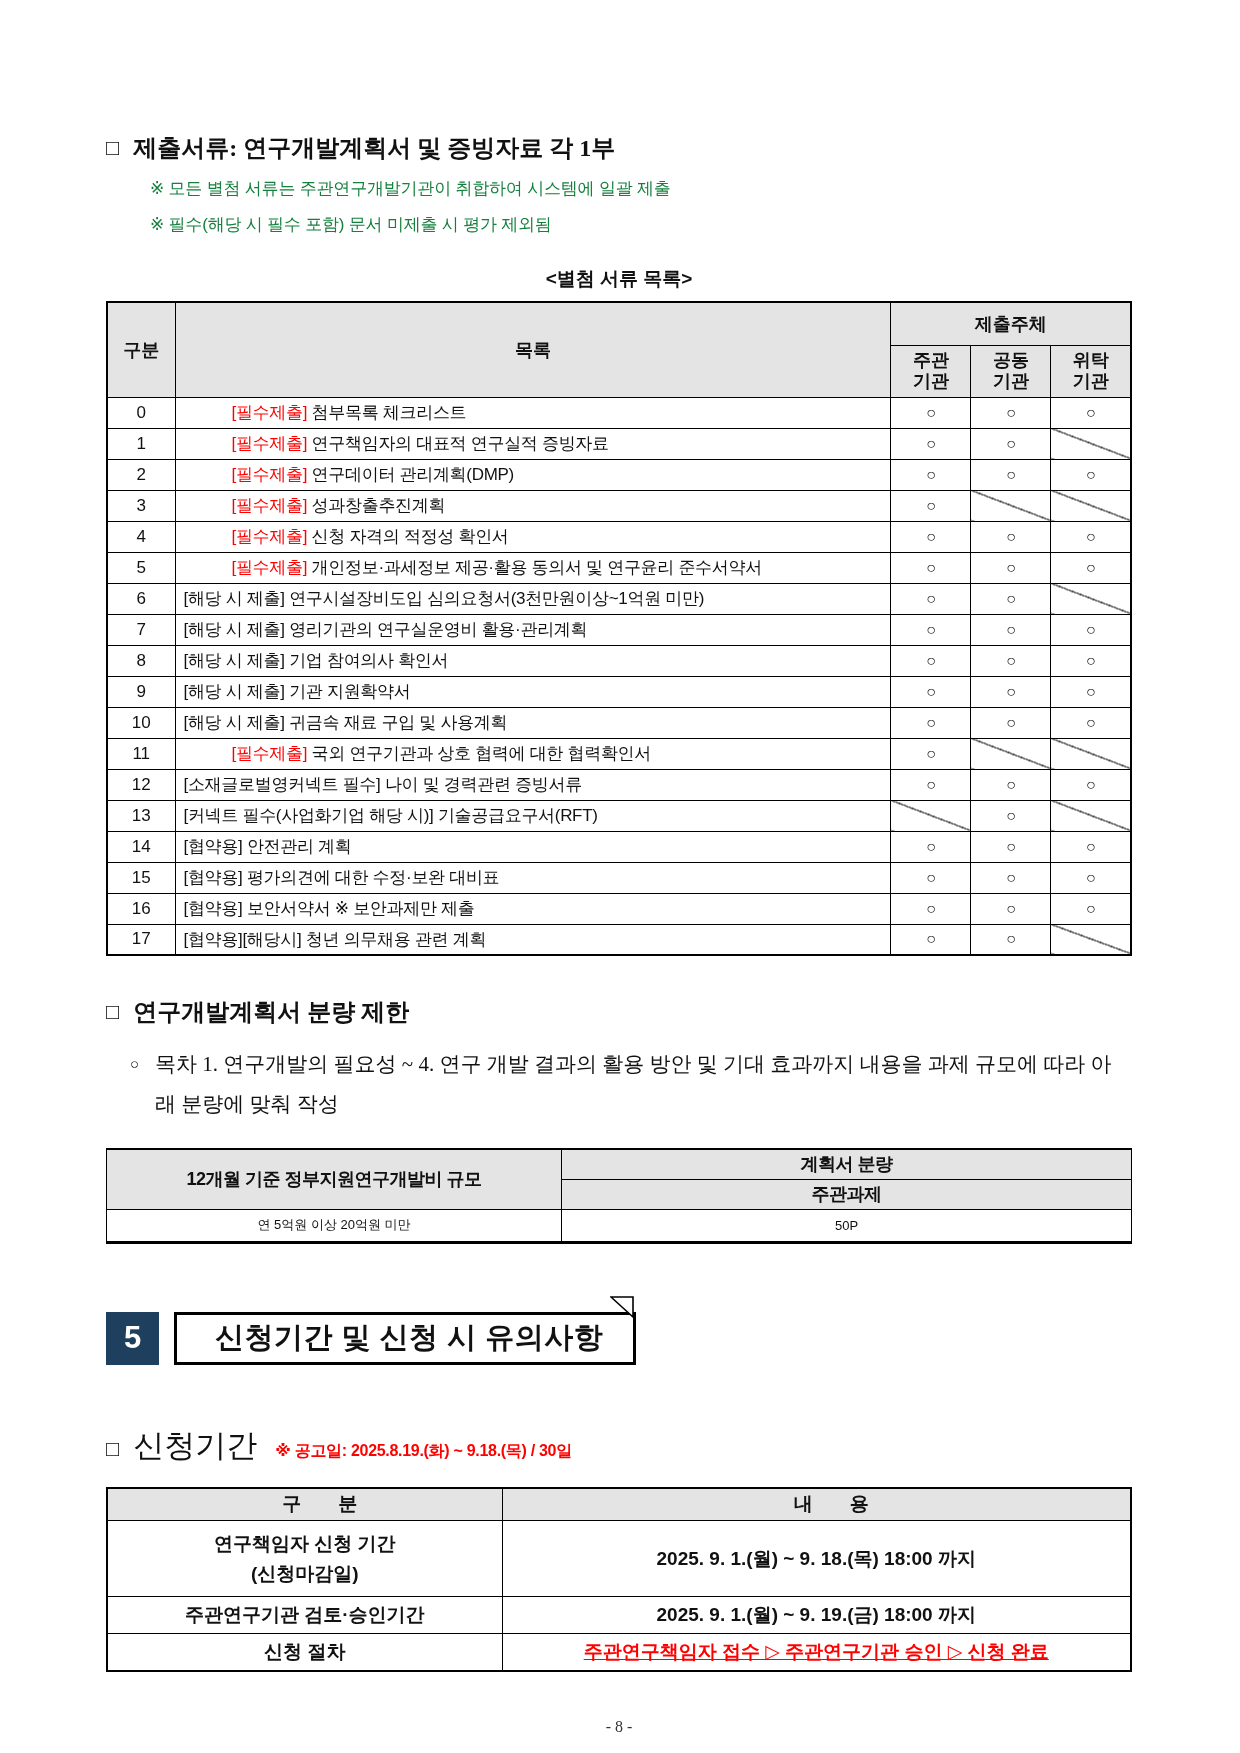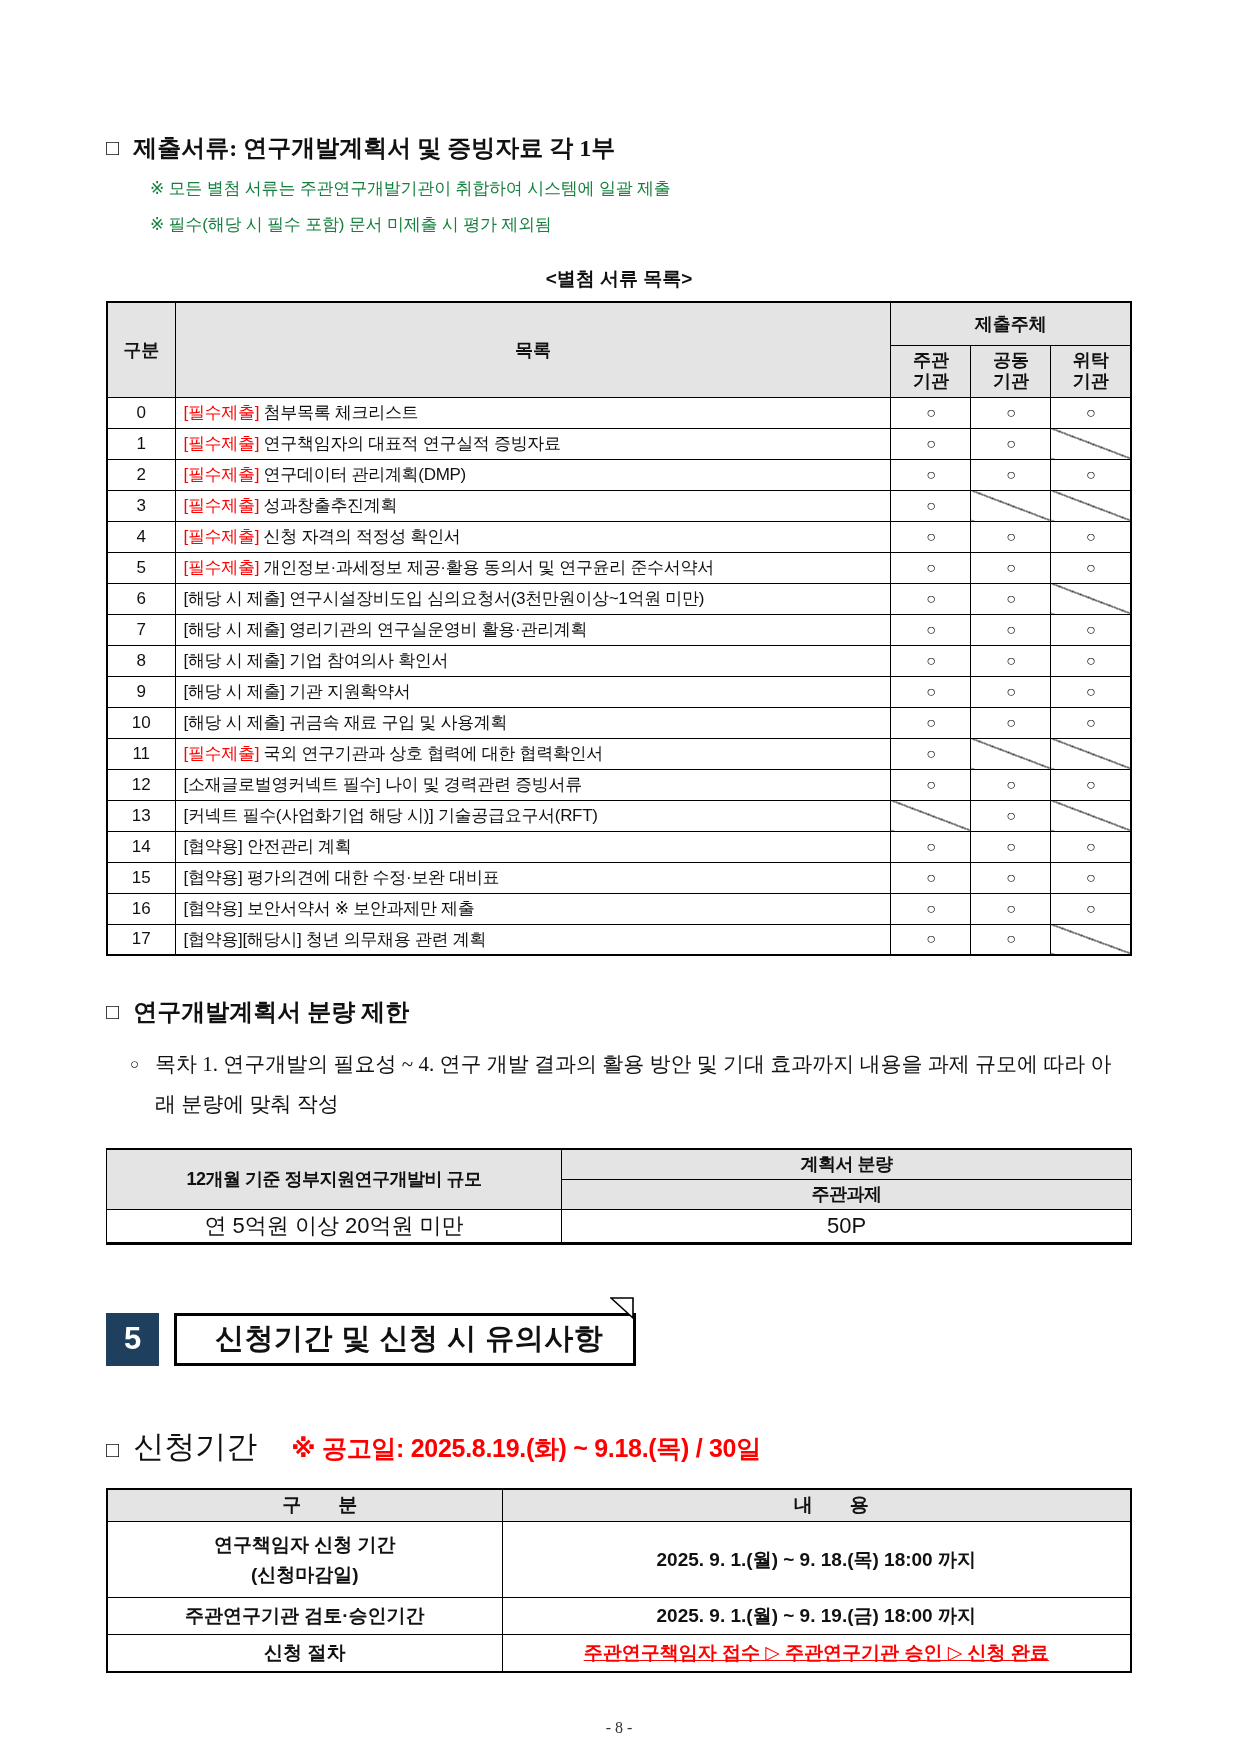--- a/index.html
+++ b/index.html
@@ -25,52 +25,52 @@
   .att thead th { background:#e4e4e4; font-weight:bold; font-size:18px; }
   .att thead tr.grp th { height:43px; }
   .att thead tr.sub th { height:52px; white-space:pre-line; line-height:21px; }
   .att tbody td { height:31px; font-size:17px; }
   .att td.num { text-align:center; font-size:17px; }
   .att td.doc { padding-left:8px; letter-spacing:-0.3px; }
   .att td.mark { text-align:center; font-size:16px; color:#222; }
   .att td.slash { background-image:linear-gradient(to right top,
       transparent calc(50% - 0.7px), #444 calc(50% - 0.7px),
       #444 calc(50% + 0.7px), transparent calc(50% + 0.7px)); }
-  .red { color:#ff0000; }
+  .red { color:#ff0000;margin-left:48px; }
 
   
   .vol-head { margin-top:40px; }
   .vol-item { display:flex; gap:16px; margin-top:16px; padding-left:24px;
     font-family:"Liberation Serif","DejaVu Serif",serif; font-size:21px; line-height:40px; }
   .vol-item .marker { font-size:15px; line-height:40px; }
 
   
   .size-tbl { margin-top:24px; border-top:2px solid #000; border-bottom:3px solid #000;
     border-left:1px solid #000; border-right:1px solid #000; table-layout:fixed; }
   .size-tbl th, .size-tbl td { border:1px solid #000; text-align:center; }
   .size-tbl th { background:#e4e4e4; font-weight:bold; font-size:18px; height:30px; letter-spacing:-0.5px; }
-  .size-tbl td { font-size:22px; height:33px;margin-left:43px; }
+  .size-tbl td { font-size:13px; height:33px;margin-left:43px; }
 
   
   .sec5 { margin-top:68px; display:flex; align-items:center; gap:15px; }
   .sec-num { width:53px; height:53px; background:#1f3f5e; color:#fff;
     display:flex; align-items:center; justify-content:center;
     font-size:31px; font-weight:bold; }
   .sec-box { position:relative; border:3px solid #000; height:53px;
     display:flex; align-items:center; padding:0 30px 0 38px;
     font-size:29px; font-weight:bold; letter-spacing:0.5px; }
   .sec-box .fold { position:absolute; top:-19px; right:-3px; }
 
   
   .apply-line { margin-top:60px; display:flex; align-items:baseline; }
   .apply-line .sq { font-size:22px; margin-right:14px;
     font-family:"Liberation Serif","DejaVu Serif",serif; }
   .apply-line .t { font-family:"Liberation Serif","DejaVu Serif",serif;
     font-weight:normal; font-size:31px; }
-  .apply-line .n { margin-left:34px; font-weight:bold; font-size:25px; letter-spacing:-0.3px; }
+  .apply-line .n { margin-left:18px; font-weight:bold; font-size:16px; letter-spacing:-0.3px; }
 
   .app-tbl { margin-top:20px; border:2px solid #000; table-layout:fixed; }
   .app-tbl th, .app-tbl td { border:1px solid #000; text-align:center; font-size:19px; }
   .app-tbl thead th { background:#e4e4e4; font-weight:bold; height:33px; white-space:pre;padding-left:31px; }
   .app-tbl tbody th { font-weight:bold; white-space:pre-line; line-height:30px; }
   .app-tbl tbody td { font-weight:bold; }
   .app-tbl tr.r1 th, .app-tbl tr.r1 td { height:76px; }
   .app-tbl tr.r2 th, .app-tbl tr.r2 td { height:37px; }
   .app-tbl tr.r3 th, .app-tbl tr.r3 td { height:37px; }
   .app-tbl .redline { color:#ff0000; text-decoration:underline; }

